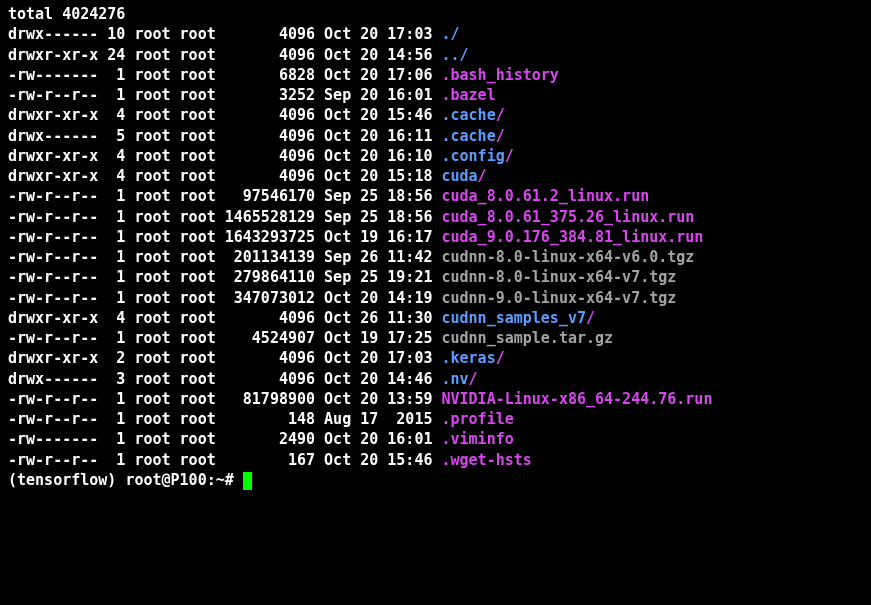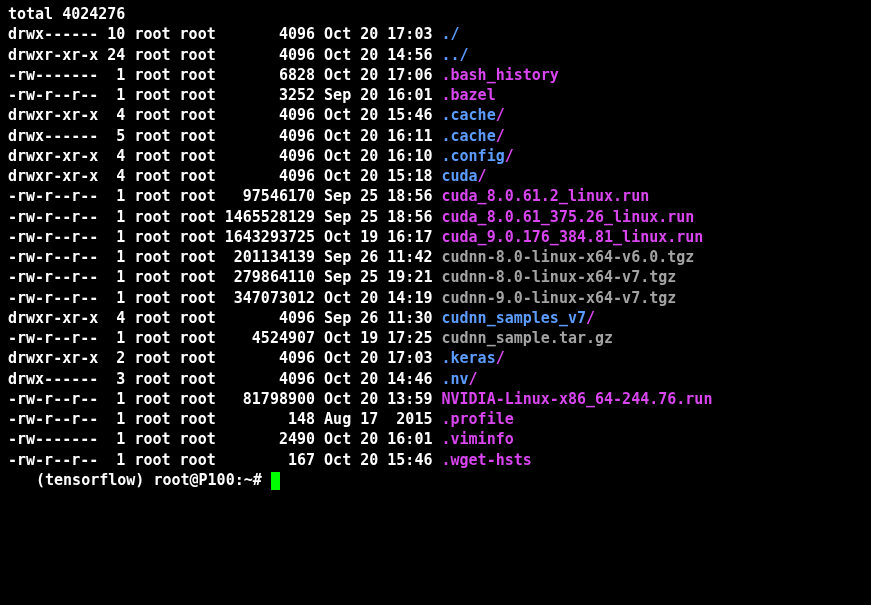--- a/index.html
+++ b/index.html
@@ -15,21 +15,20 @@
       font-weight: bold;
     }
     .line {
       white-space: pre;
     }
     .dir-blue { color: #5c9cff; font-weight: bold; }
     .archive { color: #a3a3a3; font-weight: bold; }
     .normal { color: #d946ef; }
     .prompt-line {
       white-space: pre;
-      margin-left: 28px;
     }
     .prompt-pre { color: #ffffff; }
     .prompt-host { color: #ffffff; }
     .prompt-path { color: #ffffff; }
     .cursor {
       display: inline-block;
       width: 9px;
       height: 18px;
       background: #00ff00;
       vertical-align: text-bottom;
@@ -52,21 +51,21 @@
       <div class="line"><span>drwxr-xr-x  4 root root       4096 Oct 20 15:46 </span><span class="dir-blue">.cache</span><span class="normal">/</span></div>
       <div class="line"><span>drwx------  5 root root       4096 Oct 20 16:11 </span><span class="dir-blue">.cache</span><span class="normal">/</span></div>
       <div class="line"><span>drwxr-xr-x  4 root root       4096 Oct 20 16:10 </span><span class="dir-blue">.config</span><span class="normal">/</span></div>
       <div class="line"><span>drwxr-xr-x  4 root root       4096 Oct 20 15:18 </span><span class="dir-blue">cuda</span><span class="normal">/</span></div>
       <div class="line"><span>-rw-r--r--  1 root root   97546170 Sep 25 18:56 </span><span class="normal">cuda_8.0.61.2_linux.run</span></div>
       <div class="line"><span>-rw-r--r--  1 root root 1465528129 Sep 25 18:56 </span><span class="normal">cuda_8.0.61_375.26_linux.run</span></div>
       <div class="line"><span>-rw-r--r--  1 root root 1643293725 Oct 19 16:17 </span><span class="normal">cuda_9.0.176_384.81_linux.run</span></div>
       <div class="line"><span>-rw-r--r--  1 root root  201134139 Sep 26 11:42 </span><span class="archive">cudnn-8.0-linux-x64-v6.0.tgz</span></div>
       <div class="line"><span>-rw-r--r--  1 root root  279864110 Sep 25 19:21 </span><span class="archive">cudnn-8.0-linux-x64-v7.tgz</span></div>
       <div class="line"><span>-rw-r--r--  1 root root  347073012 Oct 20 14:19 </span><span class="archive">cudnn-9.0-linux-x64-v7.tgz</span></div>
-      <div class="line"><span>drwxr-xr-x  4 root root       4096 Sep 26 11:30 </span><span class="dir-blue">cudnn_samples_v7</span><span class="normal">/</span></div>
+      <div class="line"><span>drwxr-xr-x  4 root root       4096 Oct 26 11:30 </span><span class="dir-blue">cudnn_samples_v7</span><span class="normal">/</span></div>
       <div class="line"><span>-rw-r--r--  1 root root    4524907 Oct 19 17:25 </span><span class="archive">cudnn_sample.tar.gz</span></div>
       <div class="line"><span>drwxr-xr-x  2 root root       4096 Oct 20 17:03 </span><span class="dir-blue">.keras</span><span class="normal">/</span></div>
       <div class="line"><span>drwx------  3 root root       4096 Oct 20 14:46 </span><span class="dir-blue">.nv</span><span class="normal">/</span></div>
       <div class="line"><span>-rw-r--r--  1 root root   81798900 Oct 20 13:59 </span><span class="normal">NVIDIA-Linux-x86_64-244.76.run</span></div>
       <div class="line"><span>-rw-r--r--  1 root root        148 Aug 17  2015 </span><span class="normal">.profile</span></div>
       <div class="line"><span>-rw-------  1 root root       2490 Oct 20 16:01 </span><span class="normal">.viminfo</span></div>
       <div class="line"><span>-rw-r--r--  1 root root        167 Oct 20 15:46 </span><span class="normal">.wget-hsts</span></div>
     </div>
   <div class="prompt-line"><span class="prompt-pre">(tensorflow) </span><span class="prompt-host">root@P100</span><span>:</span><span class="prompt-path">~</span><span># </span><span class="cursor"></span></div>
 </div>

